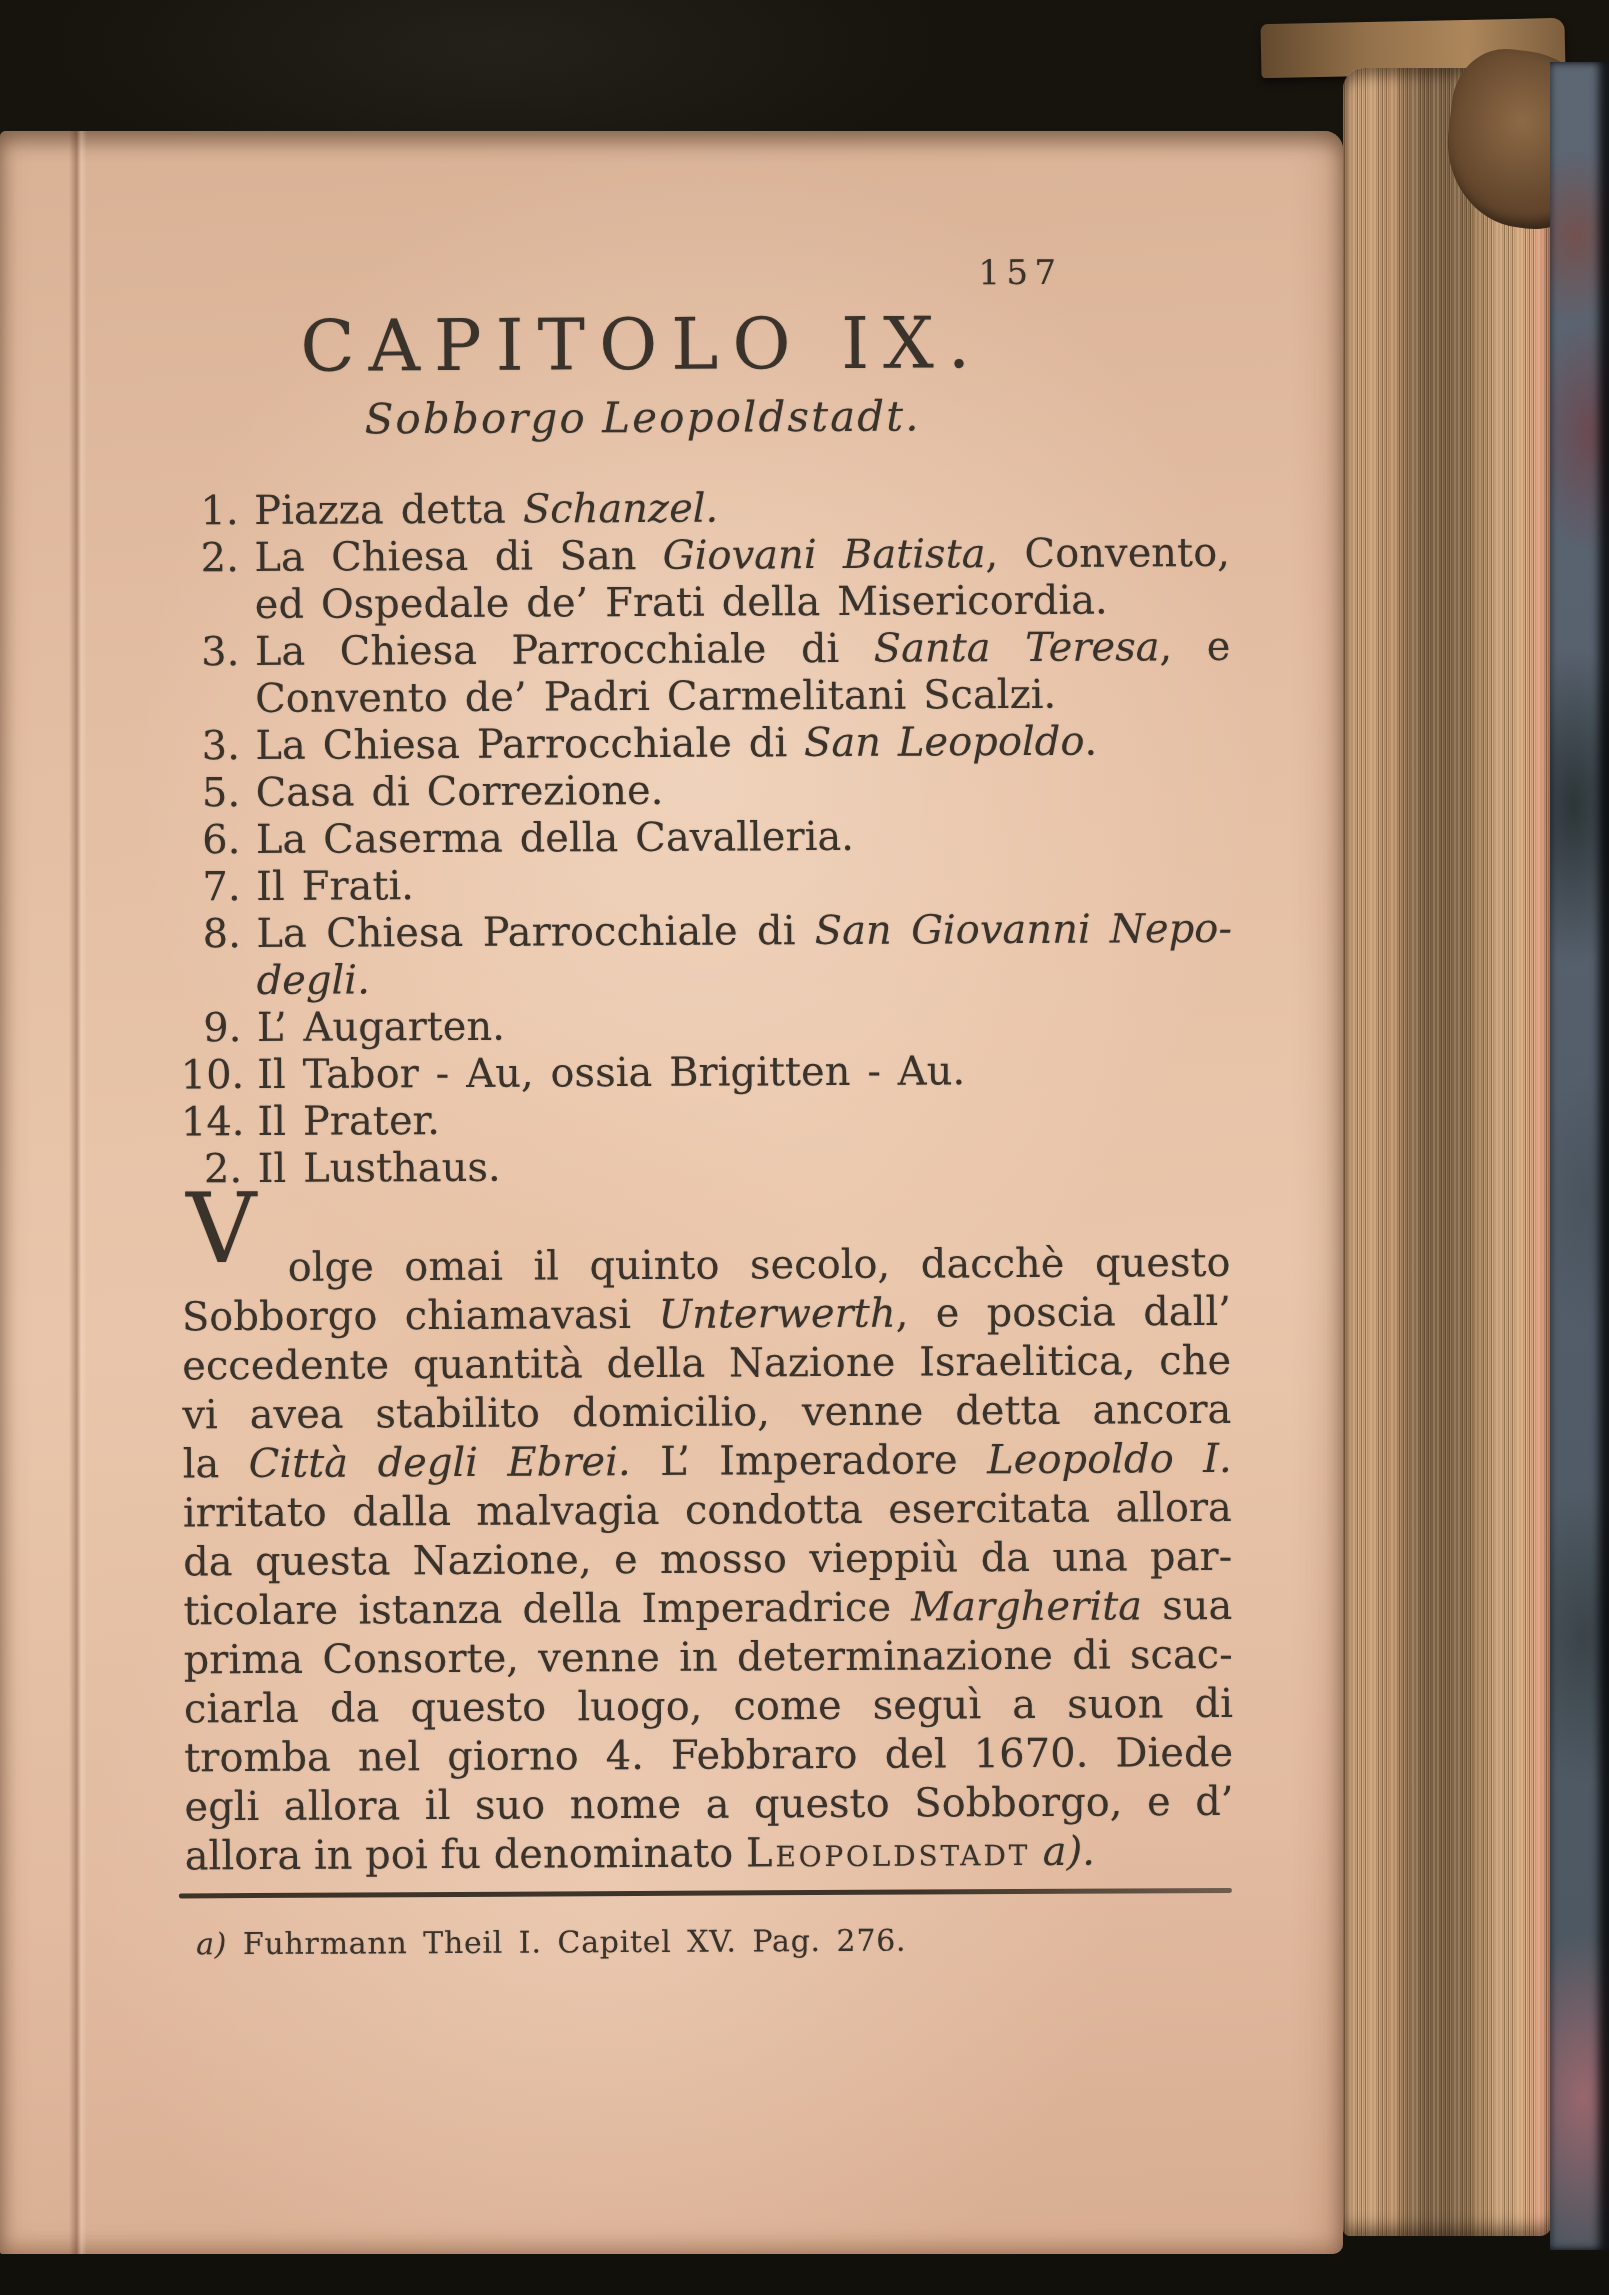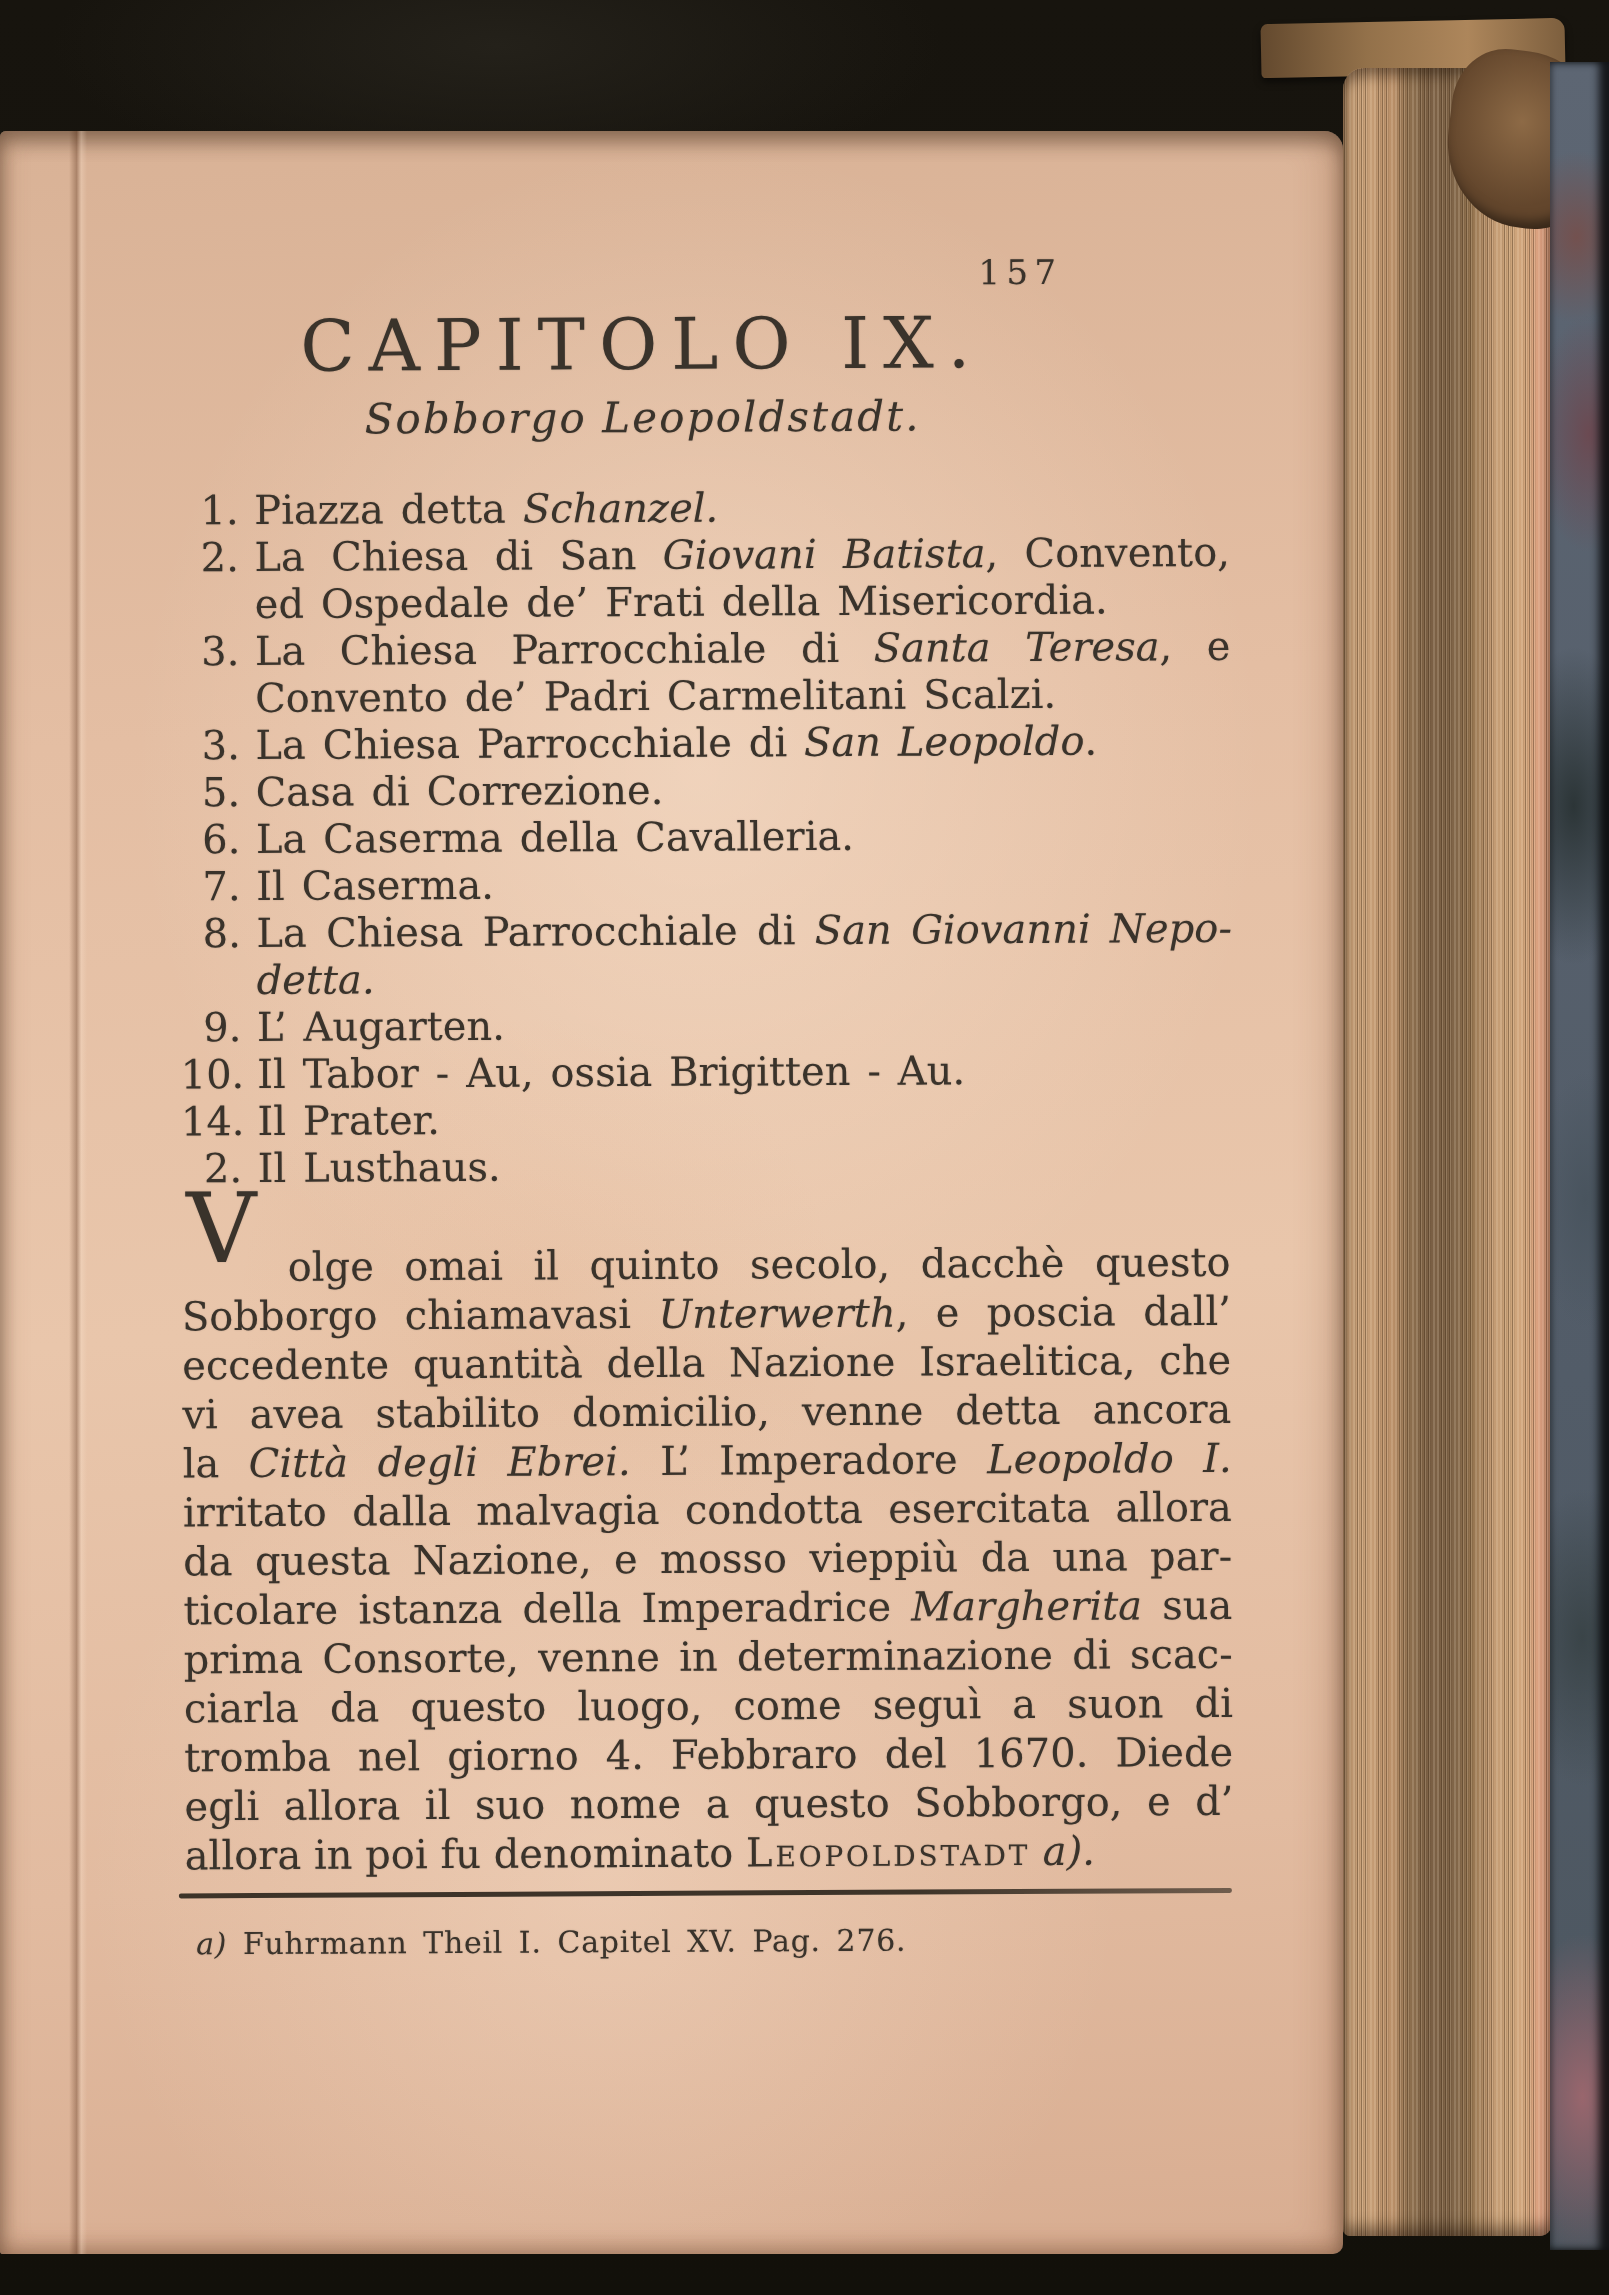--- a/index.html
+++ b/index.html
@@ -150,28 +150,28 @@
         </div>
         <div class="li">
           <span class="num">6.</span>
           <div class="itext">
             <div class="iline"><span>La Caserma della Cavalleria.</span></div>
           </div>
         </div>
         <div class="li">
           <span class="num">7.</span>
           <div class="itext">
-            <div class="iline"><span>Il Caserma.</span></div>
+            <div class="iline"><span>Il Frati.</span></div>
           </div>
         </div>
         <div class="li">
           <span class="num">8.</span>
           <div class="itext">
             <div class="iline just"><span>La Chiesa Parrocchiale di </span><span class="it">San Giovanni Nepo-</span></div>
-            <div class="iline"><span class="it">detta.</span></div>
+            <div class="iline"><span class="it">degli.</span></div>
           </div>
         </div>
         <div class="li">
           <span class="num">9.</span>
           <div class="itext">
             <div class="iline"><span>L’ Augarten.</span></div>
           </div>
         </div>
         <div class="li">
           <span class="num">10.</span>

